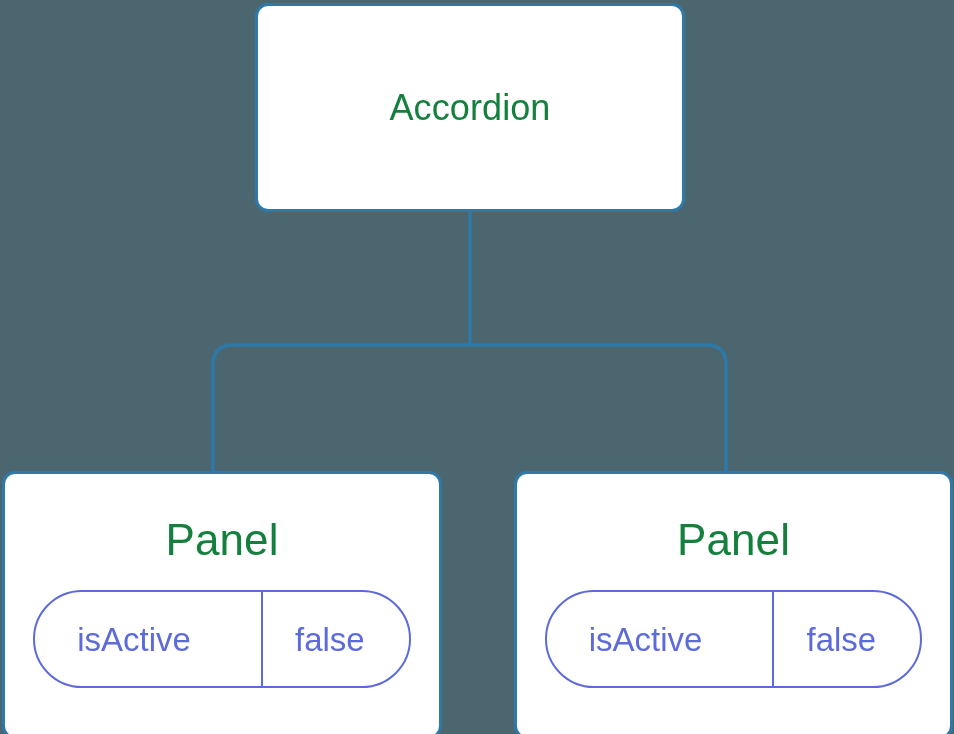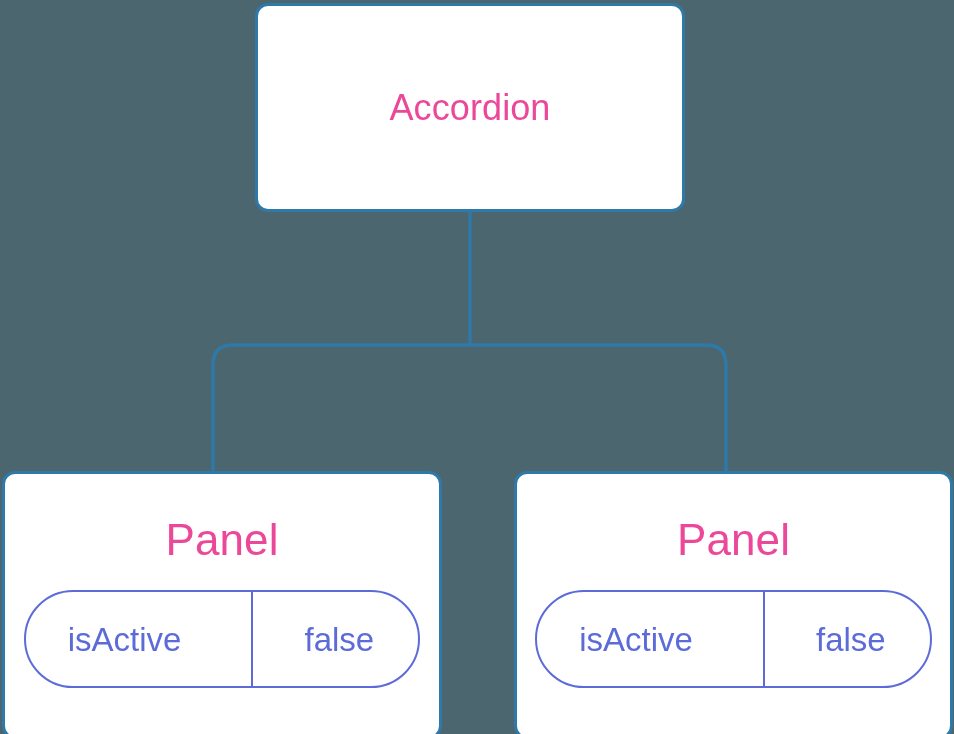--- a/index.html
+++ b/index.html
@@ -57,21 +57,21 @@
     top: 471px;
     height: 268px;            
     justify-content: flex-start;
     padding-top: 44px;
   }
 
   .node-child.left  { left: 2px;   width: 440px; }
   .node-child.right { left: 514px; width: 439px; }
 
   .node-title {
-    color: #ec4899;
+    color: #15803d;
     font-size: 36px;
     font-weight: 400;
     line-height: 1;
     letter-spacing: 0.1px;
     white-space: nowrap;
   }
 
   .node-child .node-title {
     font-size: 44px;
   }
@@ -100,21 +100,21 @@
     line-height: 1;
     white-space: nowrap;
     box-sizing: border-box;
   }
 
   .state-key {
     padding: 0 34px 0 42px;
   }
 
   .state-value {
-    padding: 0 44px 0 51px;
+    padding: 0 44px 0 32px;
     border-left: 2.5px solid #5c6bd8;
   }
 </style>
 </head>
 <body>
 
 <div id="canvas">
 
   <svg id="connectors" viewBox="0 0 954 734" width="954" height="734" fill="none">
 

